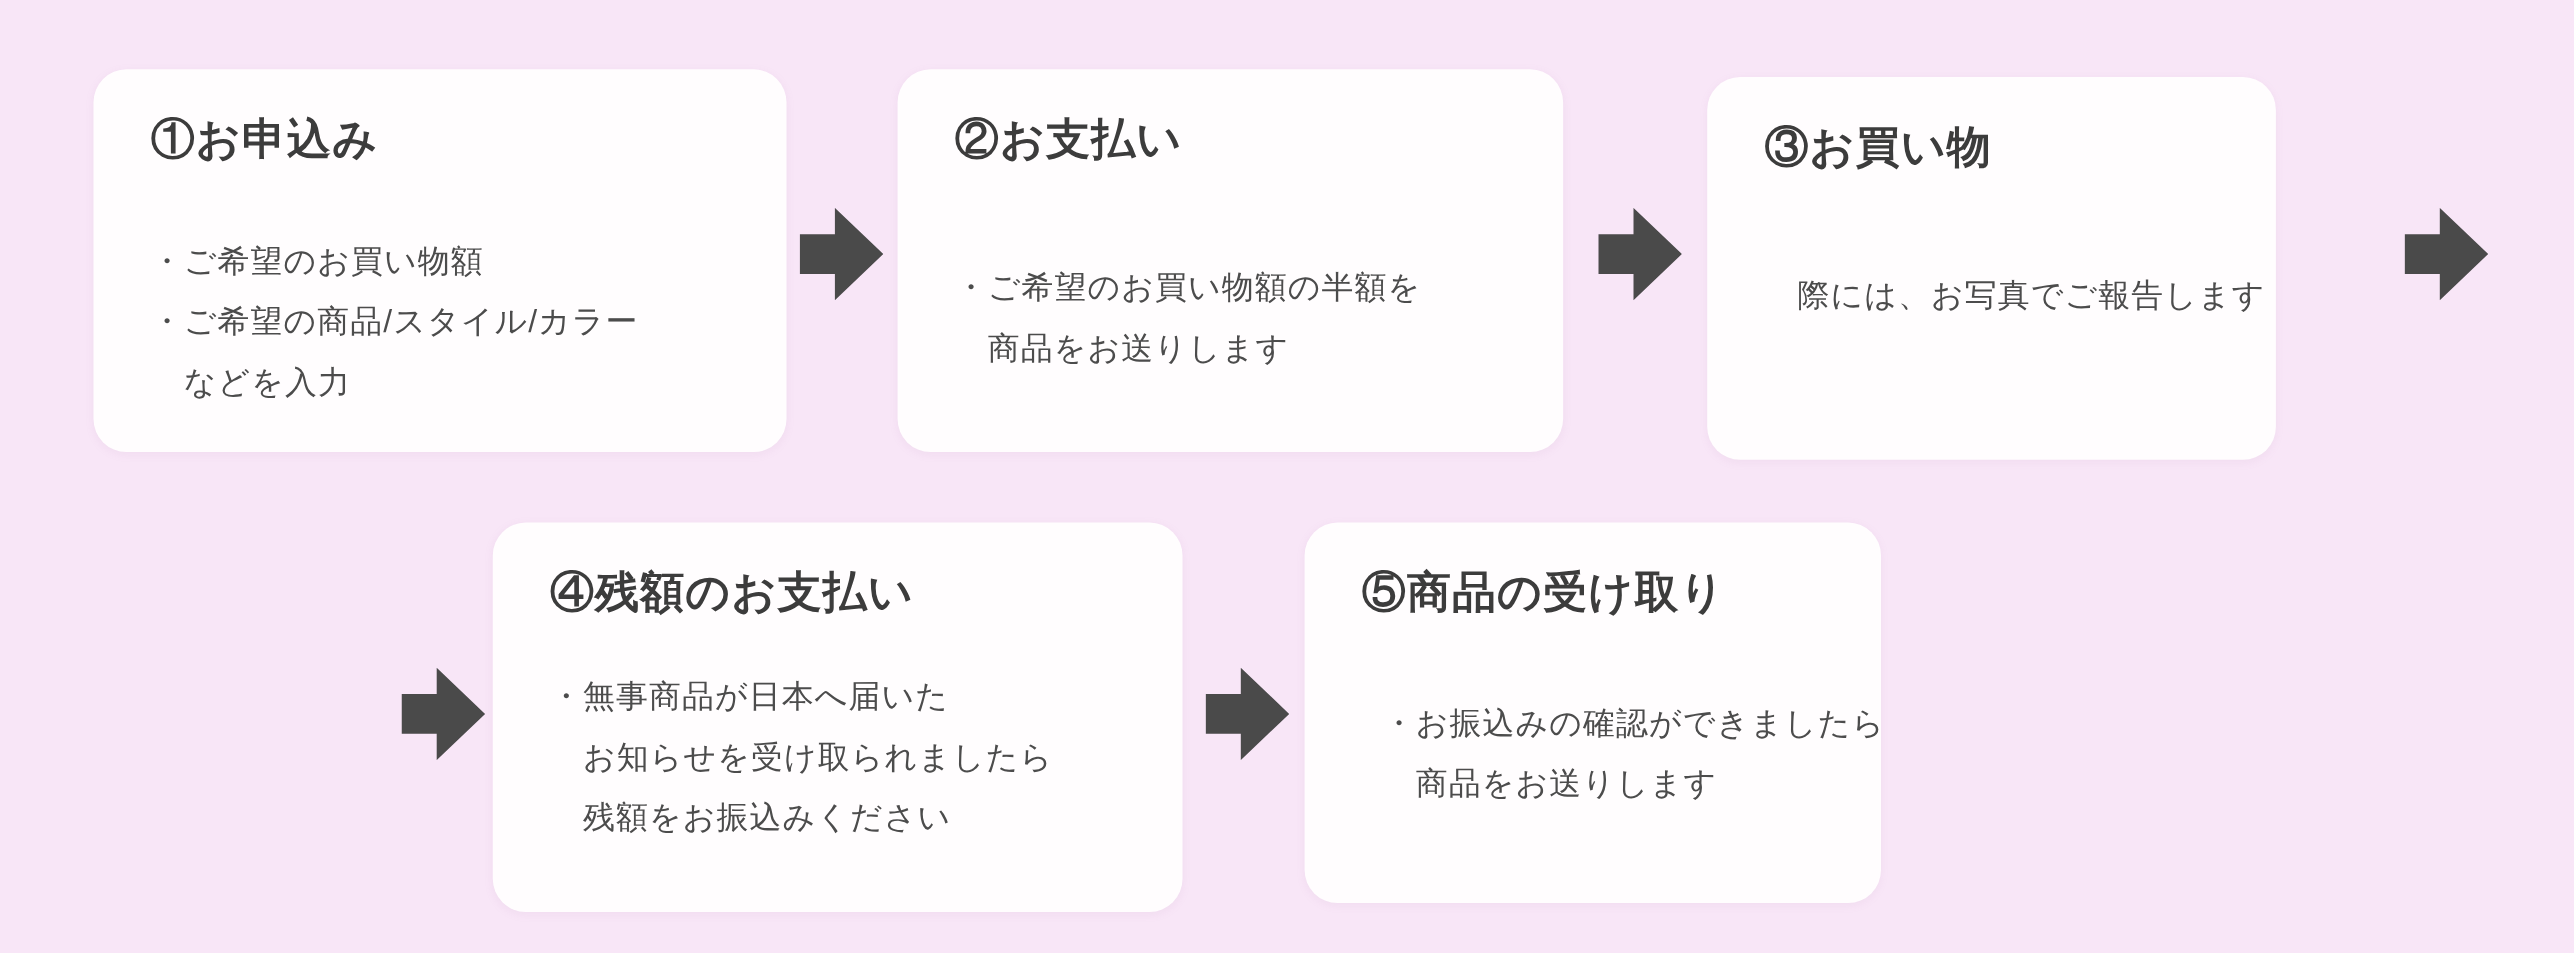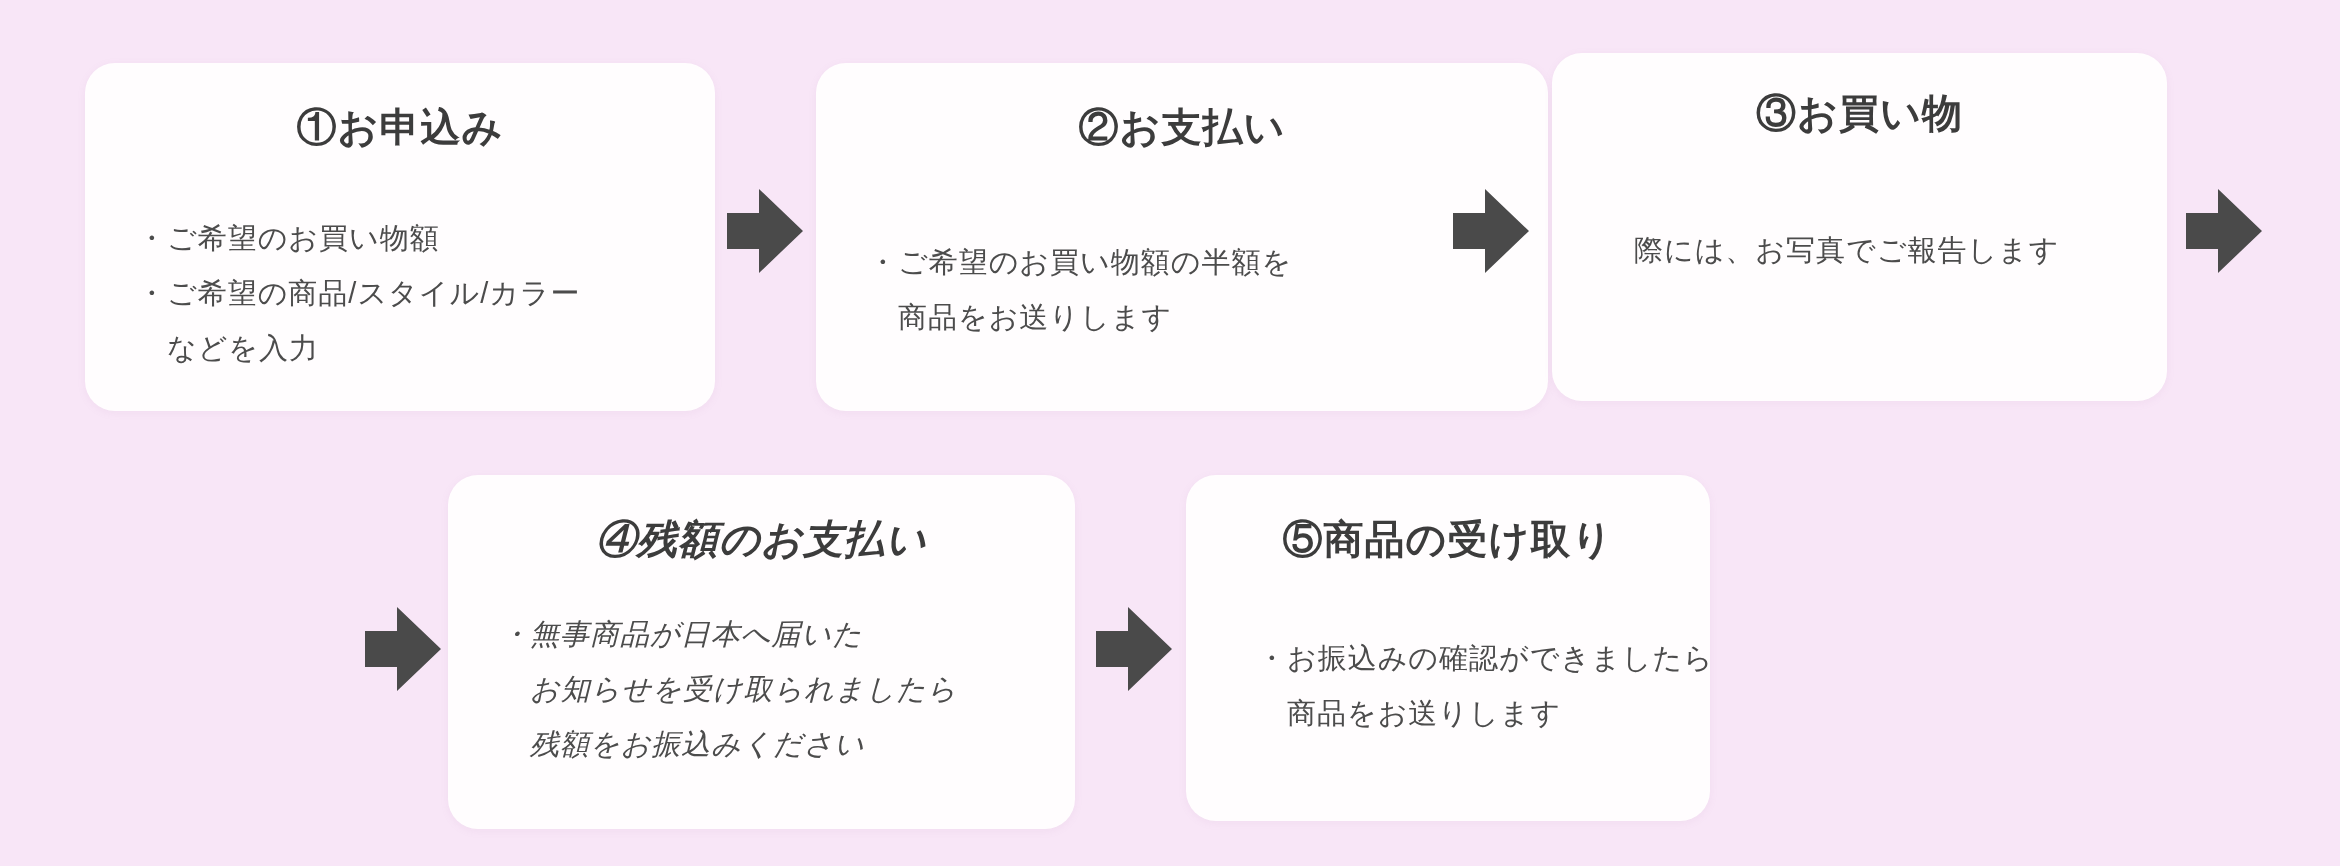--- a/index.html
+++ b/index.html
@@ -20,35 +20,34 @@
     border-radius: 30px;
     padding: 40px 52px;
     box-shadow: 0 2px 8px rgba(170, 120, 170, 0.08);
   }
   .card-title {
     font-size: 40px;
     font-weight: bold;
     color: var(--title, #3c3c3c);
     letter-spacing: 1px;
     line-height: 1.2;
-    text-align: center;
   }
   .card-body { margin-top: 60px; }
   .line {
     font-size: 29px;
     color: var(--body, #4c4c4c);
     line-height: 1.9;
     letter-spacing: 1px;
     white-space: pre;
   }
   
   .card-1 { left: 85px;   top: 63px;  width: 630px; height: 348px; }
-  .card-2 { left: 816px;  top: 63px;  width: 732px; height: 348px; }
-  .card-3 { left: 1552px; top: 53px;  width: 615px; height: 348px; font-family: Liberation Mono, monospace; }
-  .card-4 { left: 448px;  top: 475px; width: 627px; height: 354px; font-style: italic; }
+  .card-2 { left: 816px;  top: 63px;  width: 605px; height: 348px; }
+  .card-3 { left: 1552px; top: 70px;  width: 517px; height: 348px; }
+  .card-4 { left: 448px;  top: 475px; width: 627px; height: 354px; }
   .card-5 { left: 1186px; top: 475px; width: 524px; height: 346px; }
   .card-2 .card-body, .card-3 .card-body { margin-top: 84px; }
   .card-4 .card-body { margin-top: 44px; }
   .card-5 .card-body { margin-top: 68px; margin-left: 19px; }
   
   .arrow {
     position: absolute;
     width: 76px;
     height: 84px;
   }

